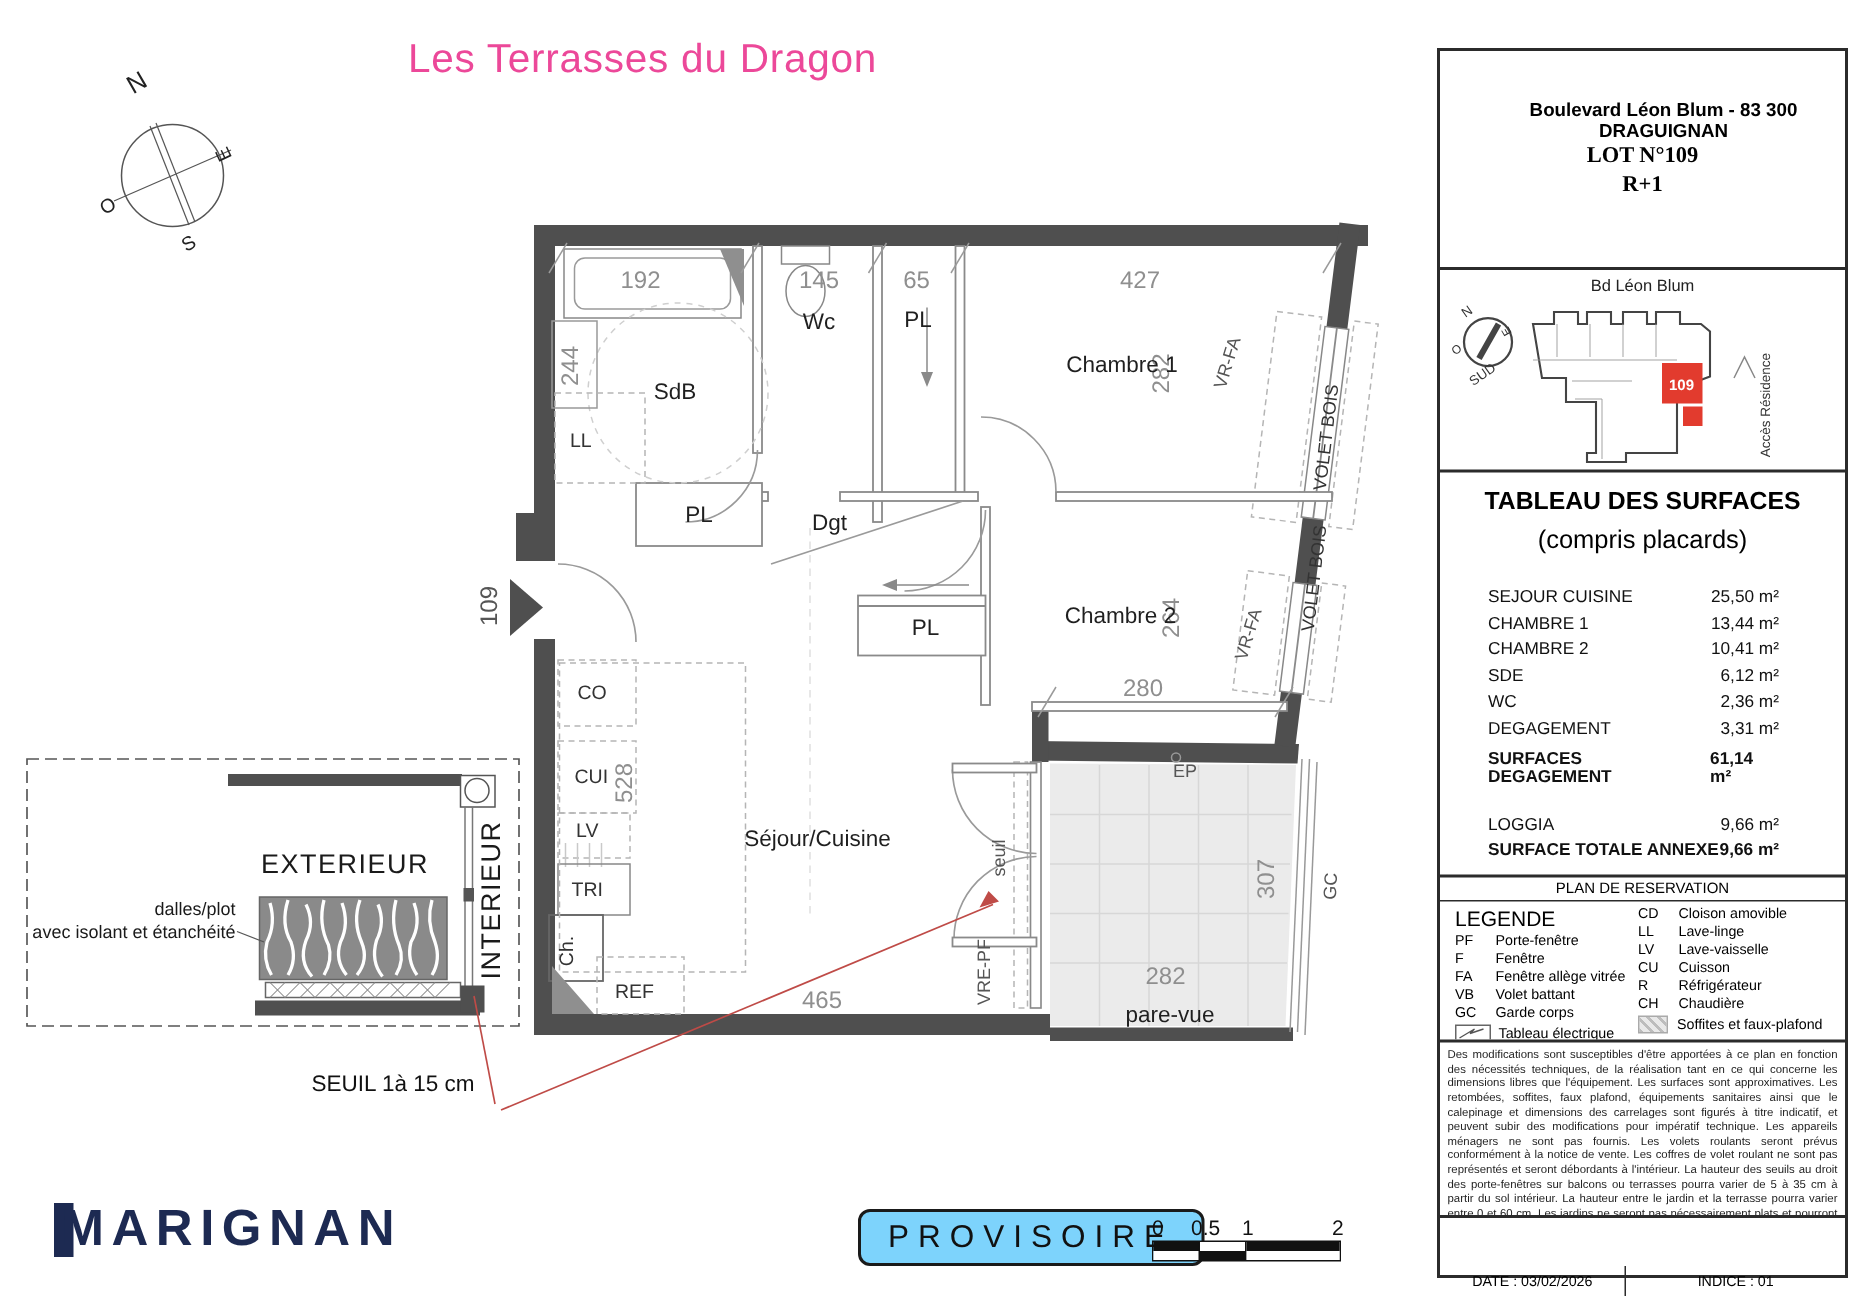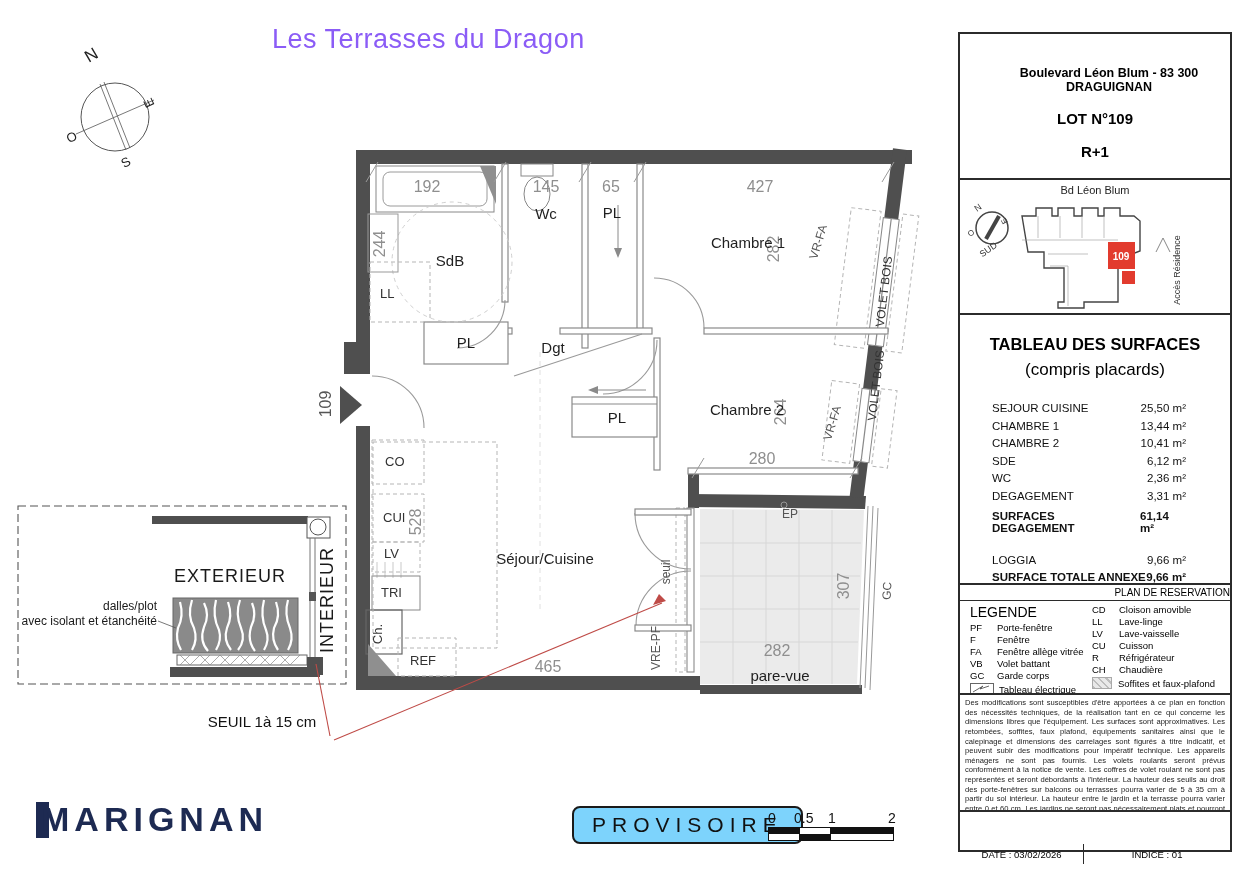--- a/index.html
+++ b/index.html
@@ -1,18 +1,18 @@
 <!DOCTYPE html>
 <html><head>
 <meta charset="utf-8">
 <style>
   html,body{margin:0;padding:0;background:#fff;}
   body{width:1240px;height:876px;position:relative;font-family:"Liberation Sans",sans-serif;overflow:hidden;}
   svg text{font-family:"Liberation Sans",sans-serif;}
-  .page-title{position:absolute;left:272px;top:24px;font-size:27px;color:#8b5cf6;letter-spacing:0.5px;}
+  .page-title{position:absolute;left:272px;top:24px;font-size:27px;color:#ec4899;letter-spacing:0.5px;}
   
   #plansvg{position:absolute;left:0;top:0;}
   .wall{fill:#4f4f4f;stroke:none;}
   .thinwall{fill:#fff;stroke:#8a8a8a;stroke-width:1.2;}
   .line{stroke:#8a8a8a;stroke-width:1.2;fill:none;}
   .lite{stroke:#c9c9c9;stroke-width:1;fill:none;}
   .dashbox{fill:none;stroke:#b5b5b5;stroke-width:1;stroke-dasharray:4 3;}
   .arc{fill:none;stroke:#9a9a9a;stroke-width:1.1;}
   .dim{fill:#8f8f8f;font-size:16px;}
   .room{fill:#1f1f1f;font-size:15px;}
@@ -21,31 +21,31 @@
   .tick{stroke:#9a9a9a;stroke-width:1;}
   .red{stroke:#bf4b47;stroke-width:1.1;fill:none;}
   .grid{stroke:#d7d7d7;stroke-width:1;}
   .gc{stroke:#999;stroke-width:1;fill:none;}
   
   .panel{position:absolute;left:958px;top:32px;width:274px;height:820px;border:2px solid #2b2b2b;background:#fff;box-sizing:border-box;}
   .sec{border-bottom:2px solid #2b2b2b;box-sizing:border-box;overflow:hidden;}
   .p-head{height:146px;text-align:center;}
   .p-address{font-weight:bold;font-size:12.5px;margin-top:32px;padding-left:28px;}
   .p-apt{font-weight:bold;font-size:16px;margin-top:24px;}
-  .p-lot,.p-floor{font-weight:bold;font-size:15px;margin-top:16px;}
+  .p-lot,.p-floor{font-weight:bold;font-size:15px;margin-top:2px;font-family:Liberation Serif, serif;}
   .p-map{height:135px;position:relative;}
   .p-surf{height:270px;}
-  .surf-title{font-weight:bold;font-size:16.5px;text-align:center;margin-top:20px;}
+  .surf-title{font-weight:bold;font-size:16.5px;text-align:center;margin-top:10px;}
   .surf-sub{font-size:17px;text-align:center;margin-top:6px;}
   .surf-rows{margin-top:22px;}
   .srow{display:flex;justify-content:space-between;padding:0 44px 0 32px;font-size:11.5px;margin-bottom:5.5px;color:#111;}
   .srow.bold{font-weight:bold;margin-top:8px;}
   .srow.gap{margin-top:20px;}
   .p-res{height:110px;font-size:9.5px;}
-  .res-title{border-bottom:1.5px solid #2b2b2b;text-align:right;font-size:10px;padding:2px 0;}
+  .res-title{border-bottom:1.5px solid #2b2b2b;text-align:center;font-size:10px;padding:2px 0;}
   .leg{display:flex;padding:3px 6px 0 10px;}
   .leg .c1{width:122px;}
   .leg .c2{flex:1;}
   .lrow{display:flex;margin-bottom:1.1px;}
   .lrow .ab{width:27px;}
   .legtitle{font-size:14px;margin-bottom:2px;}
   .iconrow{display:flex;align-items:center;margin-top:2px;}
   .elec{width:22px;height:10px;border:1px solid #666;margin-right:5px;position:relative;}
   .elec svg{position:absolute;left:0;top:0;}
   .soff{width:18px;height:10px;border:1px solid #aaa;background:repeating-linear-gradient(45deg,#bdbdbd 0 2px,#e9e9e9 2px 5px);margin-right:6px;}

